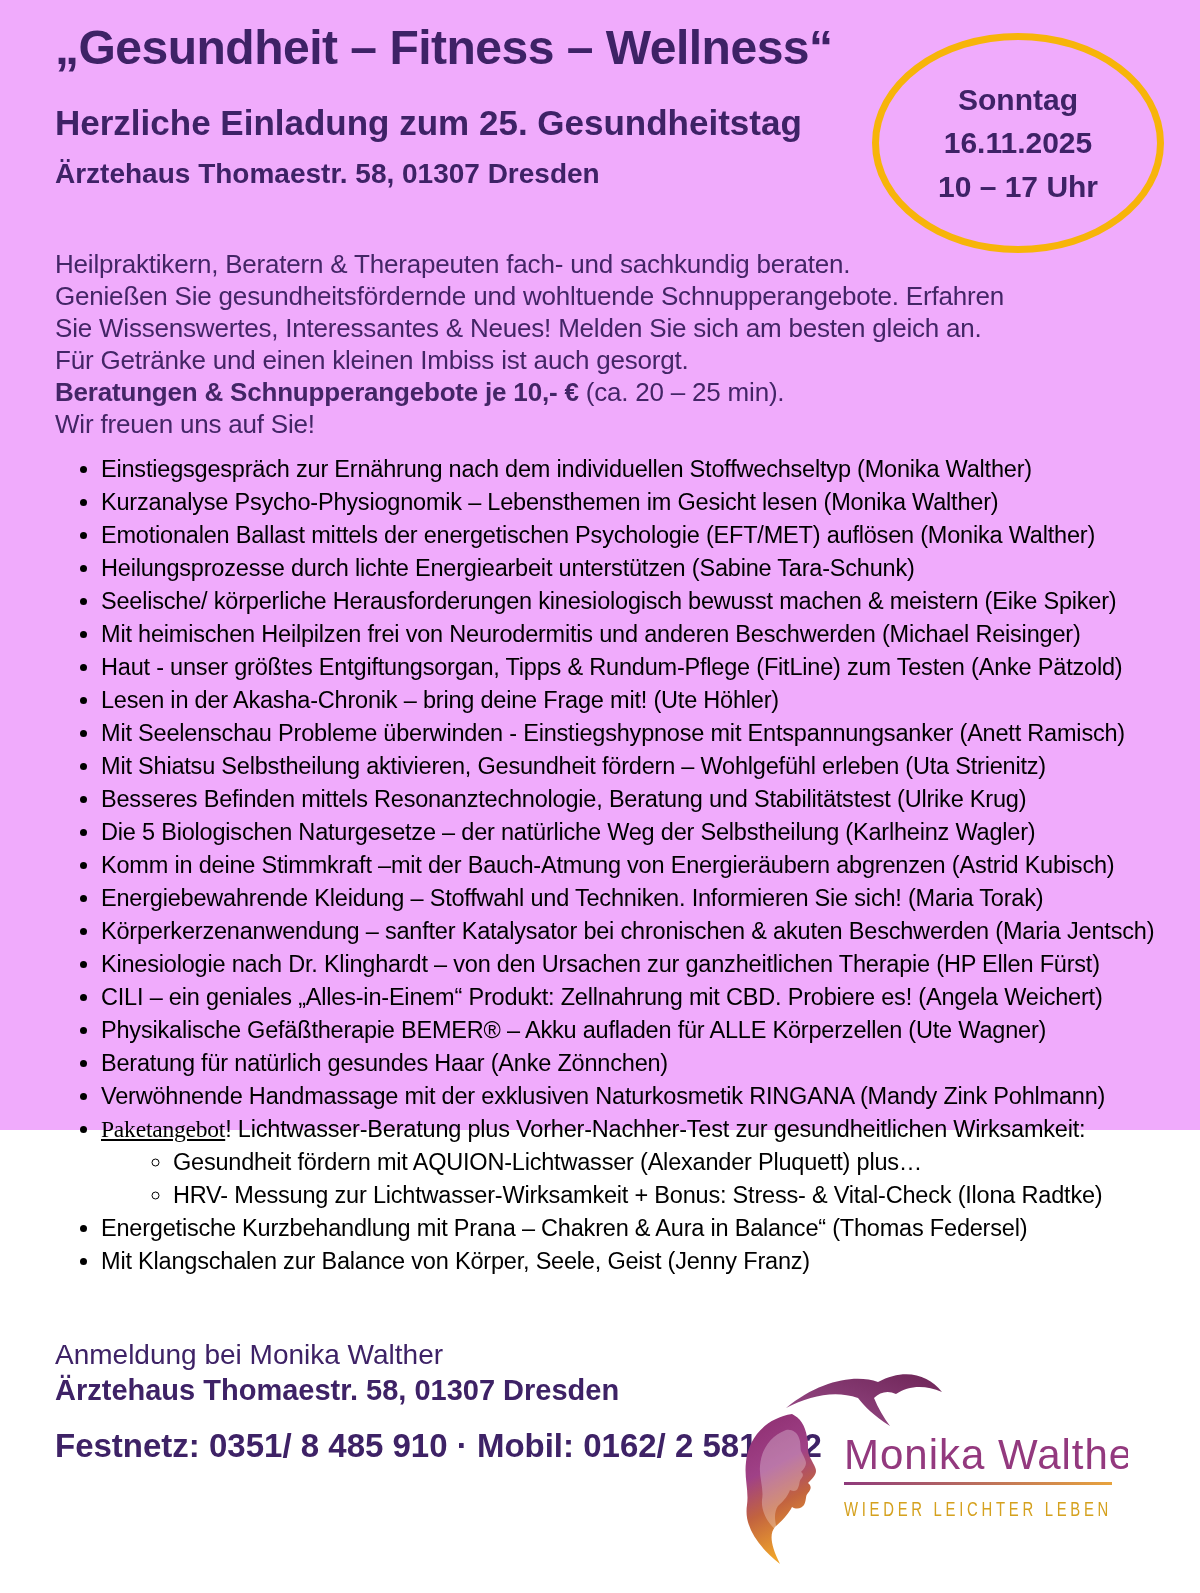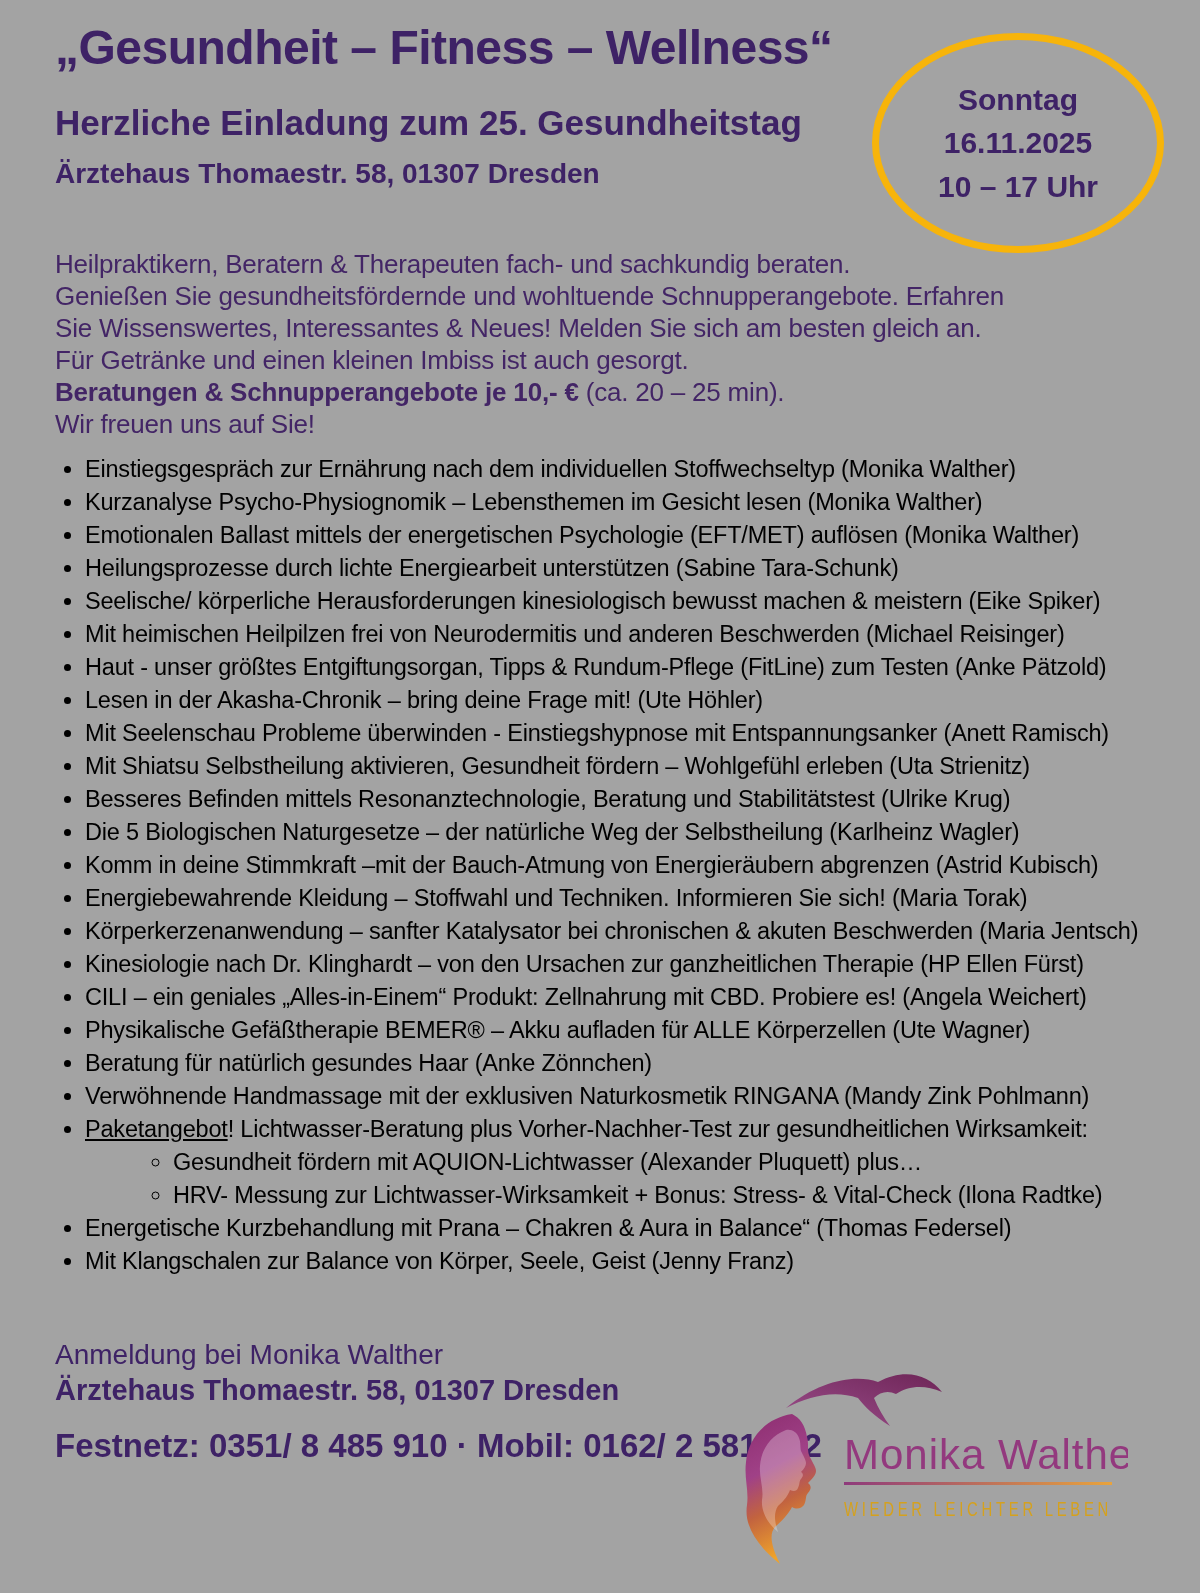--- a/index.html
+++ b/index.html
@@ -9,24 +9,24 @@
   }
   body {
     width: 1200px;
     height: 1593px;
     font-family: "Liberation Sans", sans-serif;
     overflow: hidden;
   }
   .page {
     position: relative;
     width: 1200px;
-    height: 1593px;
+    height: 1130px;
     box-sizing: border-box;
     padding: 20px 40px 12px 55px;
-    background: #a3a3a3;
+    background: #f0abfc;
   }
   
   .title {
     margin: 0;
     font-size: 48px;
     font-weight: bold;
     color: #3E2266;
     line-height: 1.18;
     white-space: nowrap;
     letter-spacing: -0.5px;
@@ -87,29 +87,29 @@
   
   .offers {
     margin: 17px 0 0 0;
     padding: 0 0 0 30px;
     list-style: disc;
     color: #000000;
     font-size: 23.5px;
     letter-spacing: -0.2px;
   }
   .offers li {
-    margin: 0 0 9px 0;
+    margin: 0 0 9px 16px;
     line-height: 24px;
     white-space: nowrap;
   }
   .offers li.sub {
     list-style: circle;
     margin-left: 88px;
   }
-  .offers .u { text-decoration: underline; }
+  .offers .u { text-decoration: underline; font-family: Liberation Serif, serif; }
   
   .footer { margin-top: 66px; }
   .f-anmeldung {
     margin: 0;
     font-size: 28px;
     font-weight: normal;
     color: #3E2266;
     line-height: 1.15;
     white-space: nowrap;
   }

